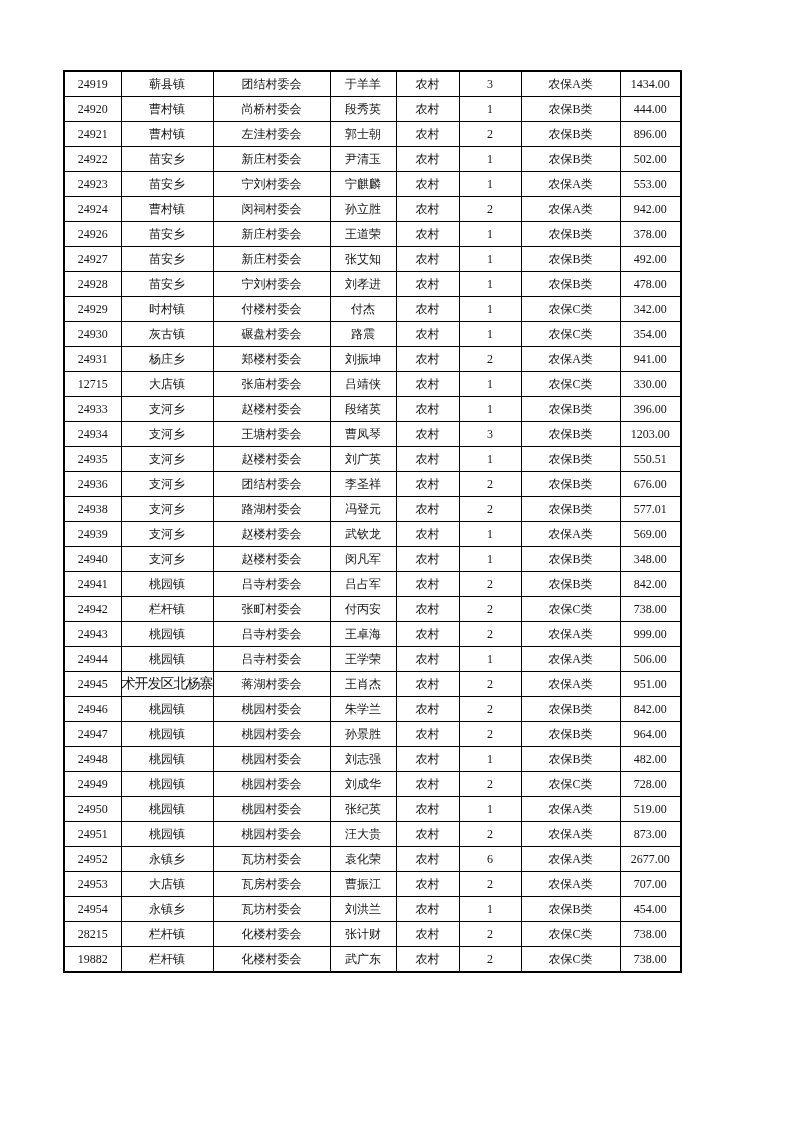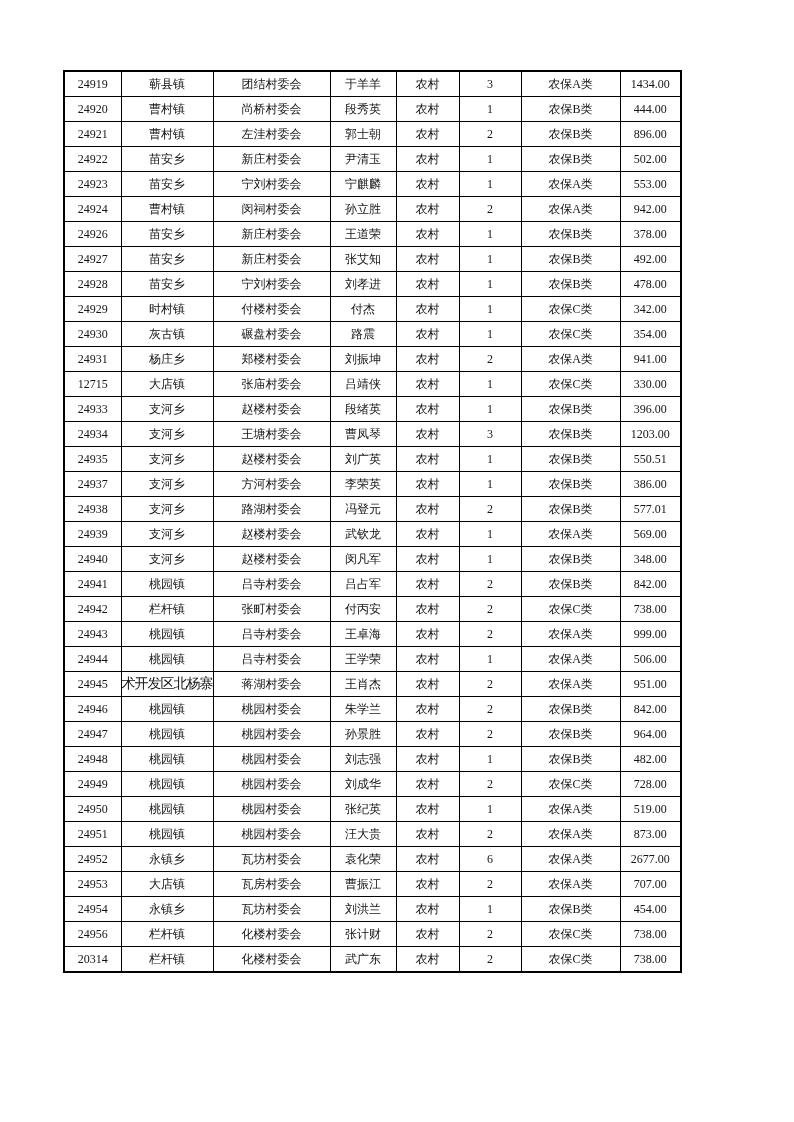--- a/index.html
+++ b/index.html
@@ -215,28 +215,28 @@
           <td>24935</td>
           <td>支河乡</td>
           <td>赵楼村委会</td>
           <td>刘广英</td>
           <td>农村</td>
           <td>1</td>
           <td>农保B类</td>
           <td>550.51</td>
         </tr>
         <tr>
-          <td>24937</td>
-          <td>支河乡</td>
-          <td>方河村委会</td>
-          <td>李荣英</td>
-          <td>农村</td>
-          <td>1</td>
-          <td>农保B类</td>
-          <td>386.00</td>
+          <td>24936</td>
+          <td>支河乡</td>
+          <td>团结村委会</td>
+          <td>李圣祥</td>
+          <td>农村</td>
+          <td>2</td>
+          <td>农保B类</td>
+          <td>676.00</td>
         </tr>
         <tr>
           <td>24938</td>
           <td>支河乡</td>
           <td>路湖村委会</td>
           <td>冯登元</td>
           <td>农村</td>
           <td>2</td>
           <td>农保B类</td>
           <td>577.01</td>
@@ -395,31 +395,31 @@
           <td>24954</td>
           <td>永镇乡</td>
           <td>瓦坊村委会</td>
           <td>刘洪兰</td>
           <td>农村</td>
           <td>1</td>
           <td>农保B类</td>
           <td>454.00</td>
         </tr>
         <tr>
-          <td>24956</td>
+          <td>28215</td>
           <td>栏杆镇</td>
           <td>化楼村委会</td>
           <td>张计财</td>
           <td>农村</td>
           <td>2</td>
           <td>农保C类</td>
           <td>738.00</td>
         </tr>
         <tr>
-          <td>20314</td>
+          <td>19882</td>
           <td>栏杆镇</td>
           <td>化楼村委会</td>
           <td>武广东</td>
           <td>农村</td>
           <td>2</td>
           <td>农保C类</td>
           <td>738.00</td>
         </tr>
       </tbody>
   </table>

